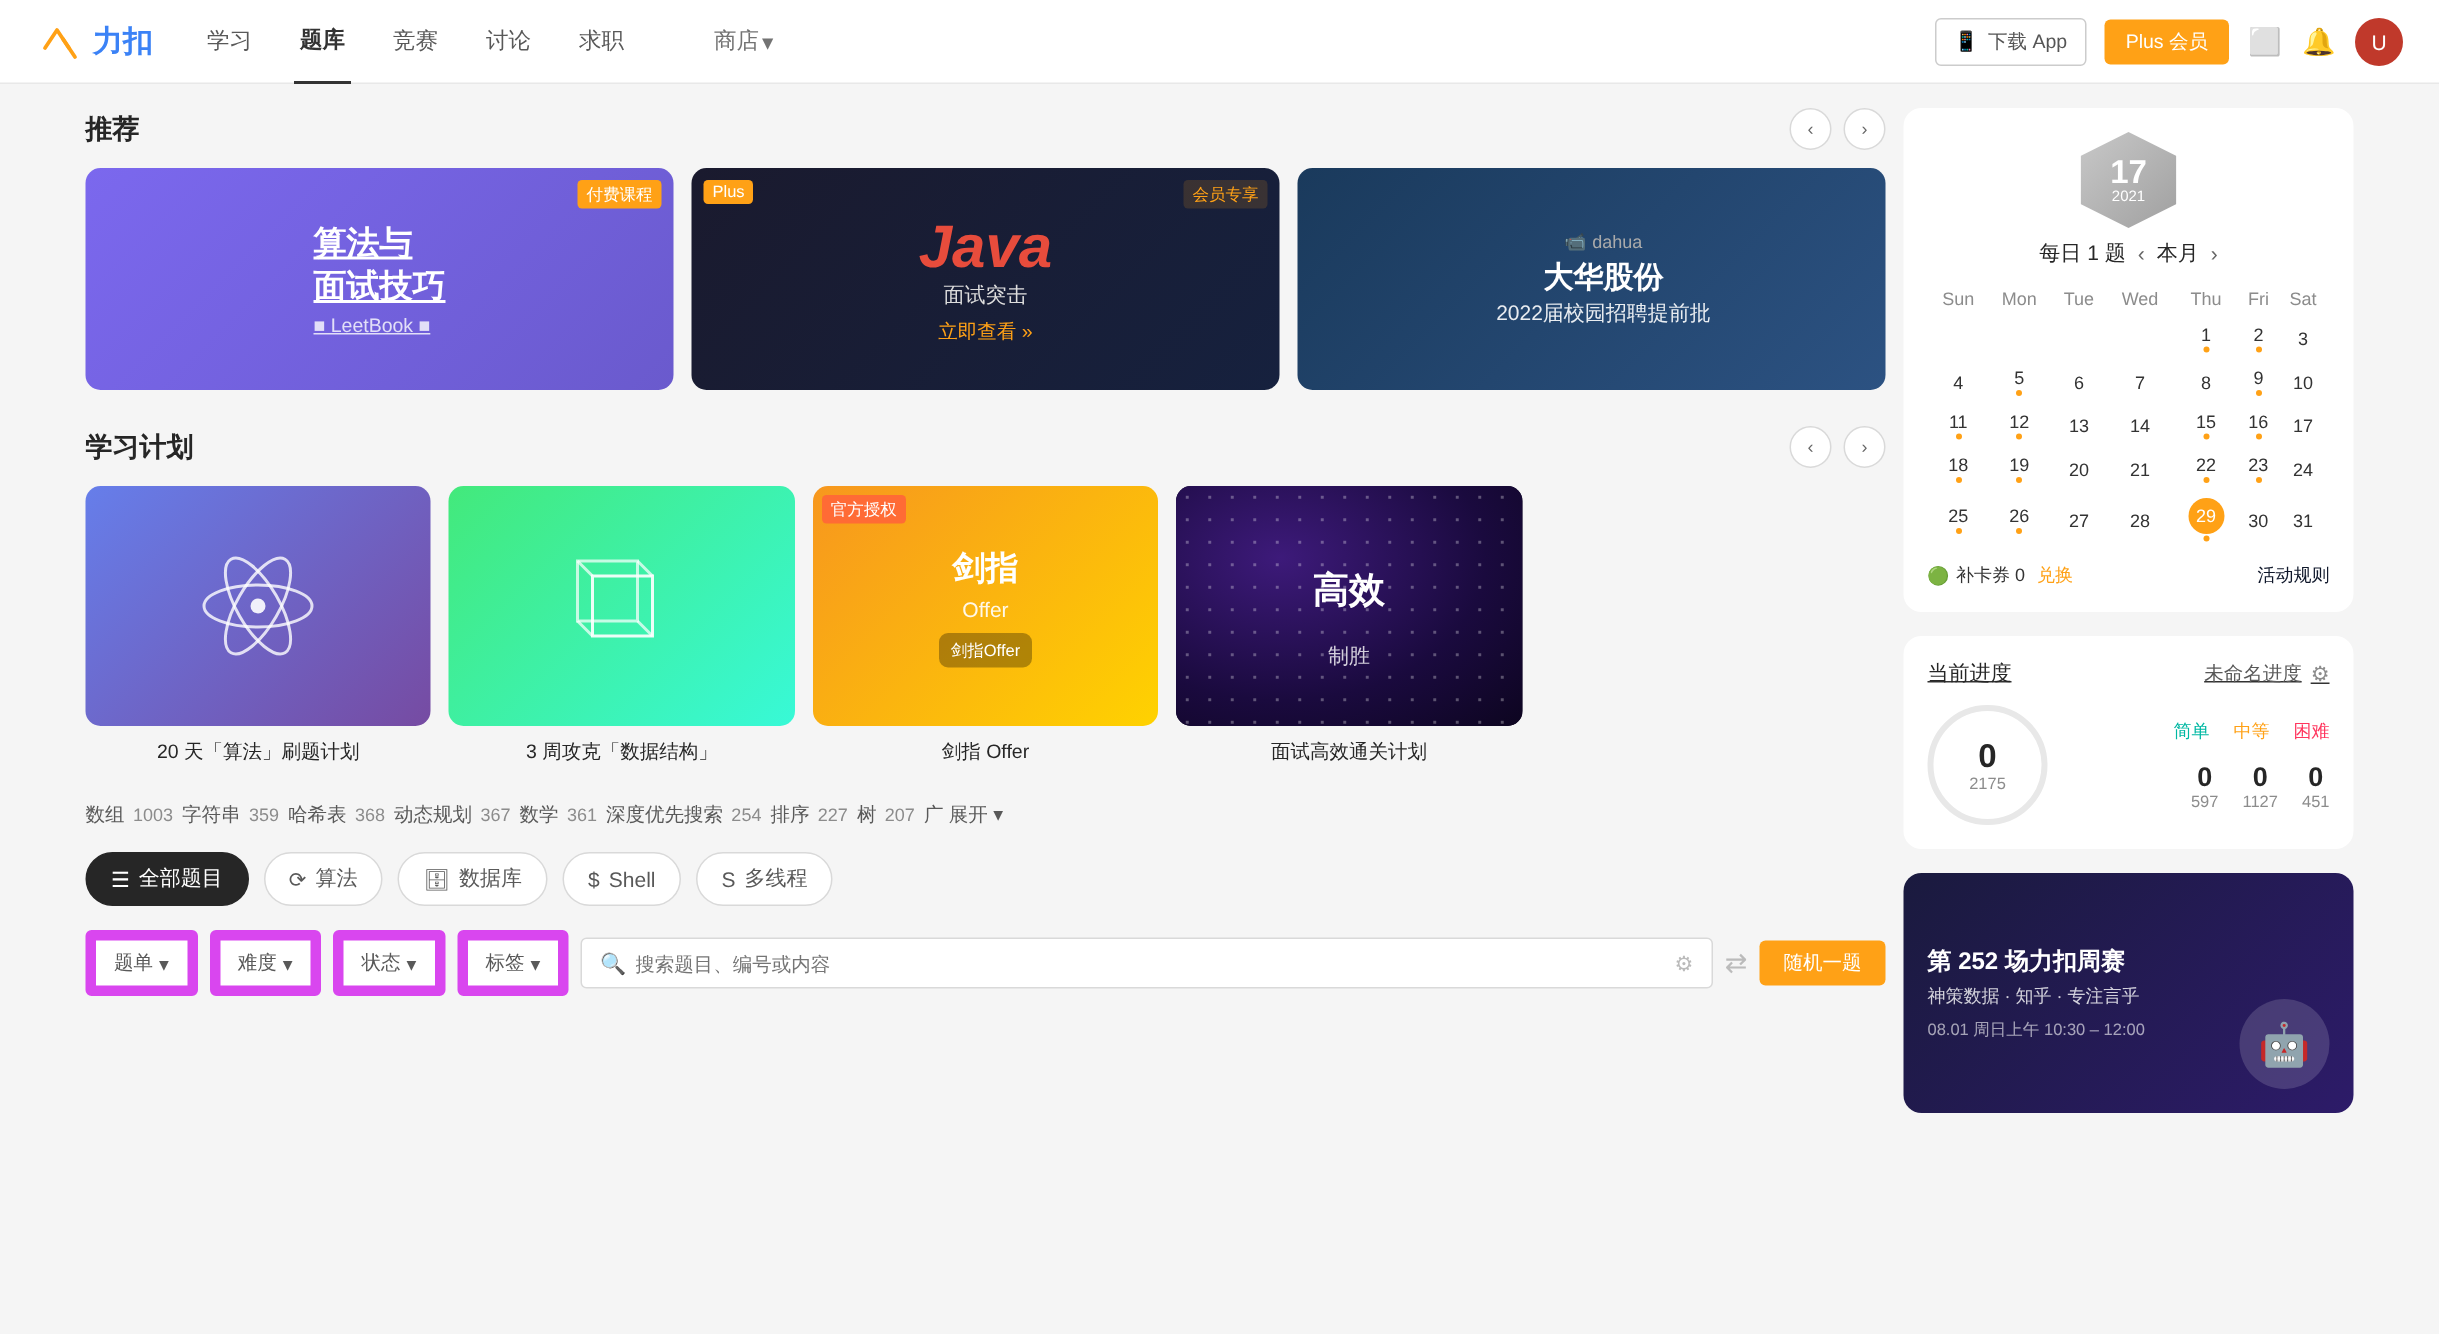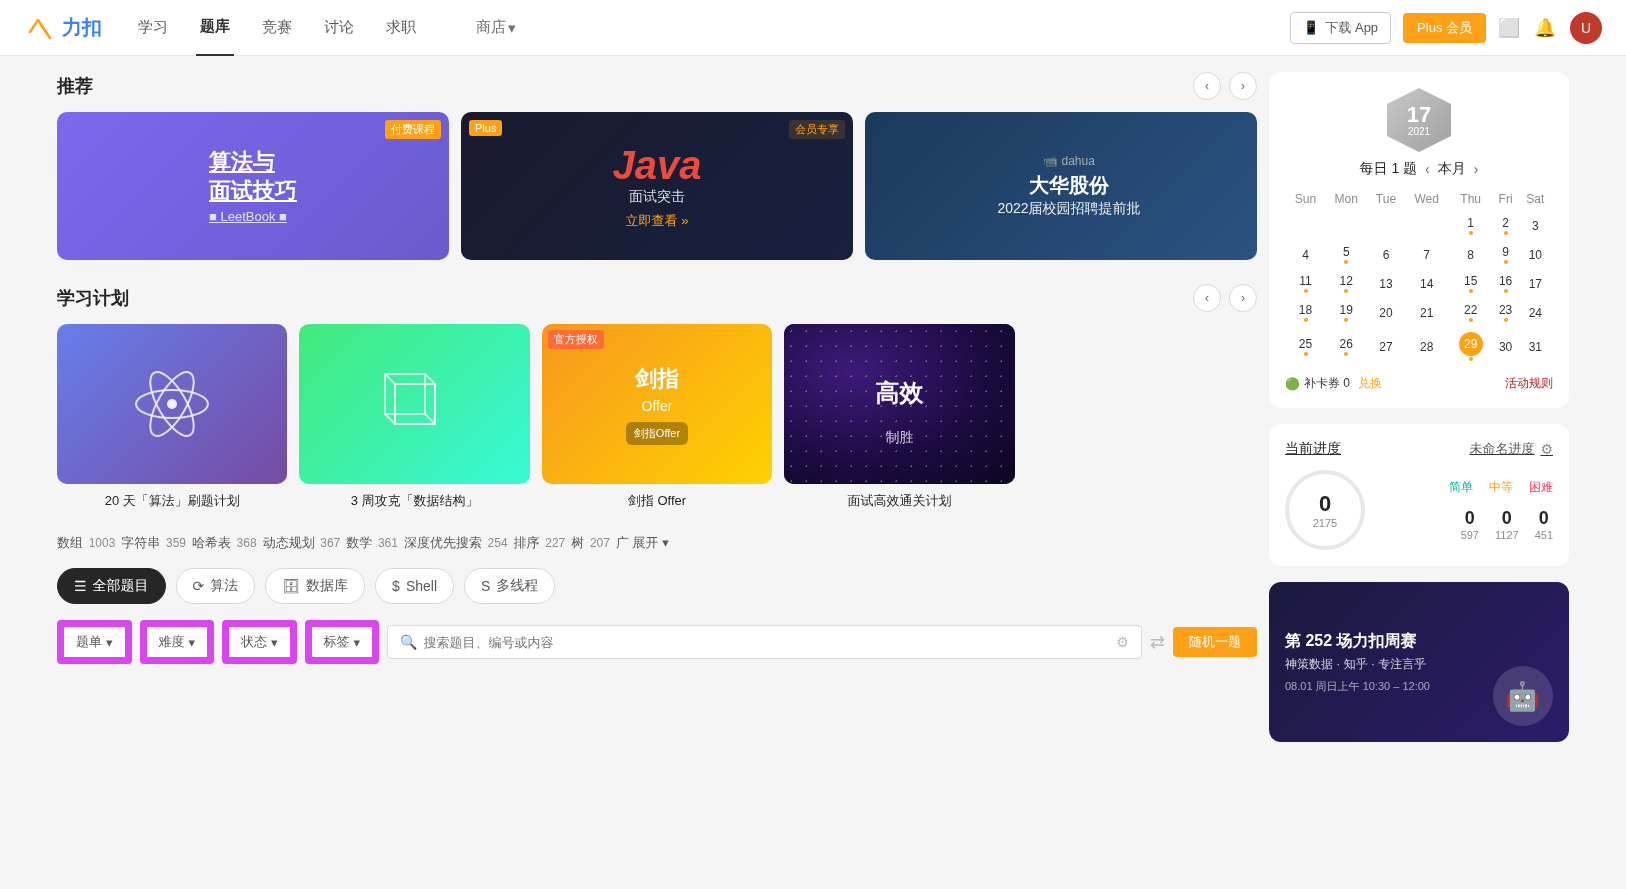--- a/index.html
+++ b/index.html
@@ -86,21 +86,21 @@
     .calendar-widget { background: #fff; border-radius: 12px; padding: 16px; margin-bottom: 16px; }
     .cal-header { display: flex; align-items: center; justify-content: center; gap: 8px; margin-bottom: 8px; font-size: 14px; color: #262626; }
     .cal-nav { cursor: pointer; color: #666; }
     .cal-grid { width: 100%; }
     .cal-grid th { text-align: center; font-size: 12px; color: #8c8c8c; padding: 4px 0; font-weight: normal; }
     .cal-grid td { text-align: center; font-size: 12px; padding: 4px 0; cursor: pointer; position: relative; }
     .cal-today { background: #ffa116; color: #fff !important; border-radius: 50%; width: 24px; height: 24px; display: flex; align-items: center; justify-content: center; margin: 0 auto; }
     .cal-dot { width: 4px; height: 4px; border-radius: 50%; background: #ffa116; margin: 1px auto 0; }
     .cal-footer { display: flex; align-items: center; justify-content: space-between; margin-top: 8px; font-size: 12px; }
     .补卡 { display: flex; align-items: center; gap: 4px; }
-    .活动 { color: #b91c1c; cursor: pointer; }
+    .活动 { color: #0f172a; cursor: pointer; }
 
     
     .progress-widget { background: #fff; border-radius: 12px; padding: 16px; margin-bottom: 16px; }
     .progress-header { display: flex; align-items: center; justify-content: space-between; margin-bottom: 12px; text-decoration: underline; }
     .progress-title { font-size: 14px; font-weight: 500; color: #262626; }
     .progress-unnamed { font-size: 13px; color: #595959; }
     .gear-icon { color: #8c8c8c; cursor: pointer; }
     .progress-body { display: flex; align-items: center; gap: 16px; }
     .circle-progress { width: 80px; height: 80px; border-radius: 50%; border: 4px solid #e8e8e8; display: flex; flex-direction: column; align-items: center; justify-content: center; }
     .circle-num { font-size: 22px; font-weight: bold; color: #262626; }

